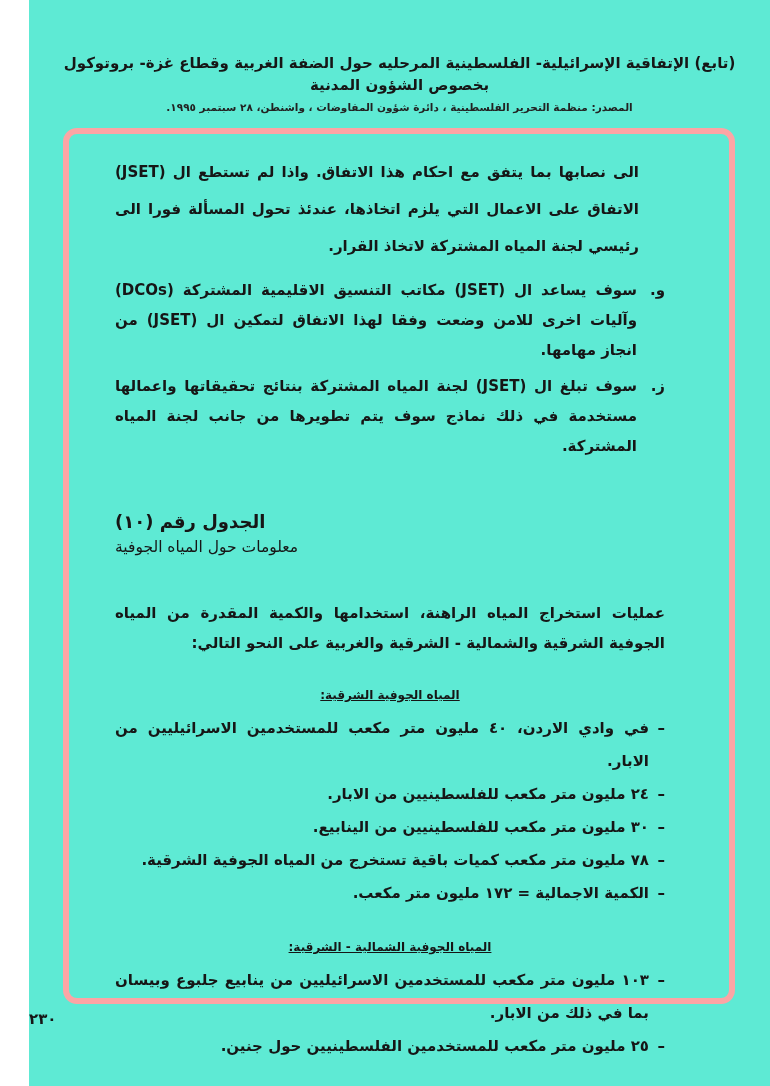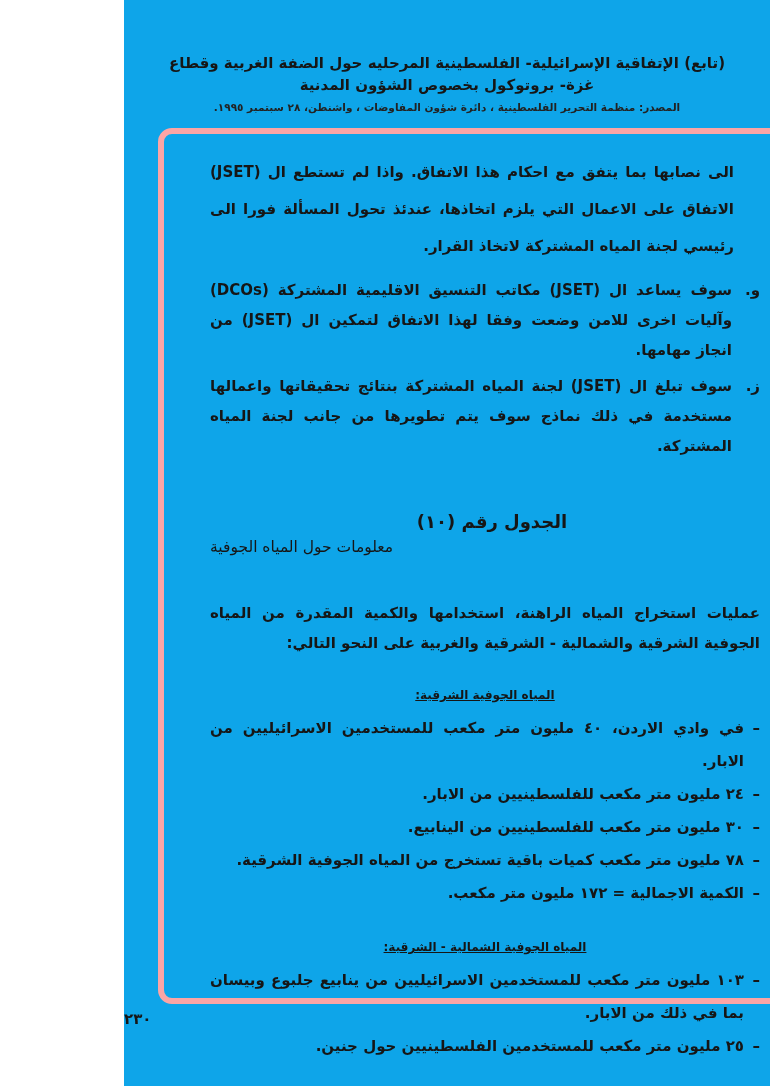--- a/index.html
+++ b/index.html
@@ -4,23 +4,23 @@
 <style>
   html, body {
     margin: 0;
     padding: 0;
     background: #ffffff;
     font-family: "DejaVu Sans", "Liberation Sans", sans-serif;
     color: #161616;
   }
   .page {
     position: relative;
-    width: 646px;
+    width: 741px;
     height: 1086px;
-    background: #0ea5e9;
+    background: #5eead4;
     overflow: hidden;
     direction: rtl;
   }
   
   .header {
     position: absolute;
     top: 52px;
     left: 0;
     right: 0;
     text-align: center;
@@ -71,21 +71,21 @@
   }
   .lettered-item .item-text {
     flex: 1;
     line-height: 30px;
     text-align: justify;
   }
   .table-title {
     margin: 50px -14px 0 0;
     font-size: 18px;
     font-weight: 700;
-    text-align: center;
+    text-align: left;
   }
   .table-subtitle {
     margin: 6px -4px 0 0;
     font-size: 15.5px;
     font-weight: 400;
     text-align: left;
   }
   .intro {
     margin-top: 42px;
     line-height: 30px;

